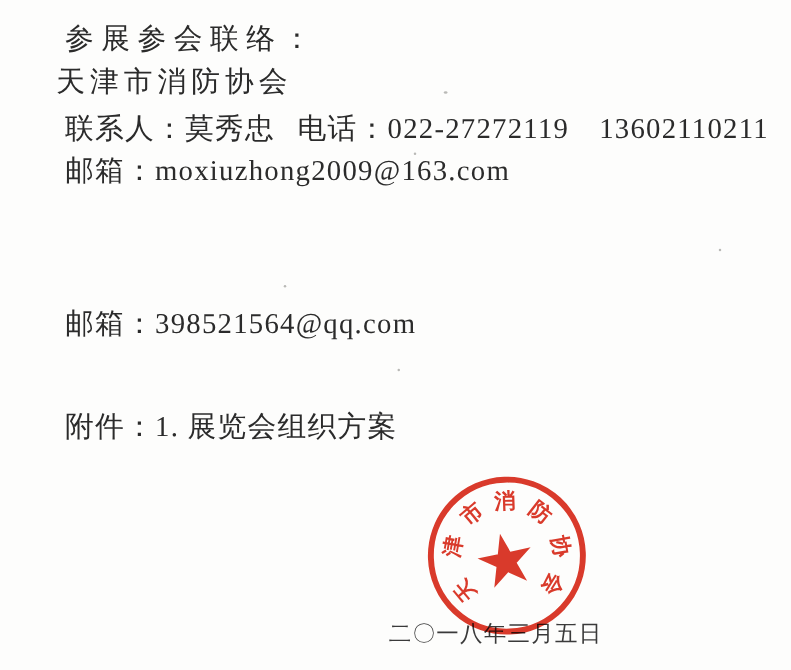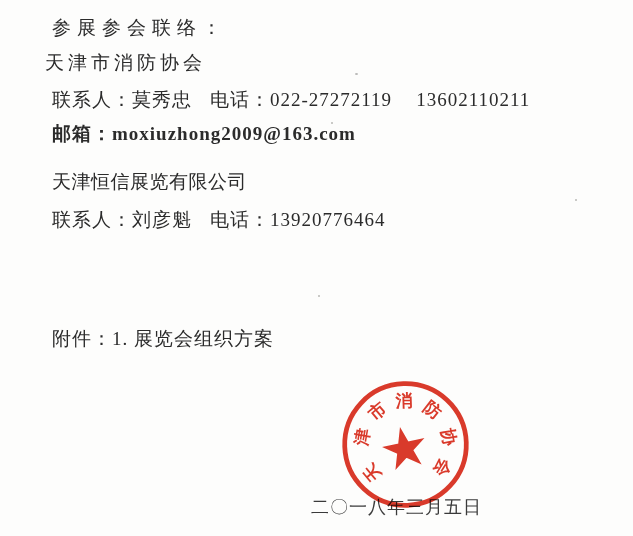--- a/index.html
+++ b/index.html
@@ -5,29 +5,29 @@
   html,body{margin:0;padding:0;}
   body{
     width:633px;height:536px;
     background:#fdfdfc;
     overflow:hidden;
     font-family:"Liberation Serif","DejaVu Serif",serif;
     color:#2b2b2b;
     position:relative;
   }
   .page{position:absolute;inset:0;}
-  .line{position:absolute;white-space:nowrap;font-size:19px;line-height:1.2;}
+  .line{position:absolute;white-space:nowrap;font-size:23px;line-height:1.2;}
   .heading{letter-spacing:6px;}
   .org-name1{letter-spacing:4px;}
   .org-name2{letter-spacing:0.5px;}
   .contact-line{letter-spacing:1px;}
   .latin{letter-spacing:1px;}
   .phone-label-gap{margin-left:18px;}
   .phone2-gap{margin-left:24px;}
-  .email-line{letter-spacing:1px;font-weight:bold;}
+  .email-line{letter-spacing:1px;}
   .date-line{letter-spacing:1px;font-size:18px;color:#3a3a3a;}
   .speck{position:absolute;background:#b9b9b6;border-radius:50%;}
   .seal{
     position:absolute;left:339px;top:378px;width:133px;height:133px;
     mix-blend-mode:multiply;opacity:0.93;
     transform:rotate(-2deg);
   }
   .seal svg{display:block;}
   .seal text{
     font-family:"Liberation Serif","DejaVu Serif",serif;
@@ -44,26 +44,25 @@
   <div class="line org-name1" style="top:52px;left:45px">天津市消防协会</div>
 
   <div class="line contact-line" style="top:89px;left:52px">
     <span>联系人：</span><span>莫秀忠</span><span class="phone-label-gap">电话：</span><span class="latin">022-27272119</span><span class="latin phone2-gap">13602110211</span>
   </div>
 
   <div class="line email-line" style="top:123px;left:52px">
     <span>邮箱：</span><span class="latin">moxiuzhong2009@163.com</span>
   </div>
 
-  <div class="line org-name2" style="top:171px;left:52px">天津恒信展览有限公司</div>
 
-  <div class="line contact-line" style="top:209px;left:52px">
-    <span>联系人：</span><span>刘彦魁</span><span class="phone-label-gap">电话：</span><span class="latin">13920776464</span>
+
+  <div class="line email-line" style="top:245px;left:52px">
+    <span>邮箱：</span><span class="latin">398521564@qq.com</span>
   </div>
-
 
   <div class="line contact-line" style="top:328px;left:52px">
     <span>附件：</span><span>1. 展览会组织方案</span>
   </div>
 
   <div class="line date-line" style="top:497px;left:311px">二〇一八年三月五日</div>
 
   <div class="seal">
     <svg viewBox="0 0 140 140" width="133" height="133">
       <circle cx="70" cy="70" r="64" fill="none" stroke="#d92b1a" stroke-width="5"></circle>

